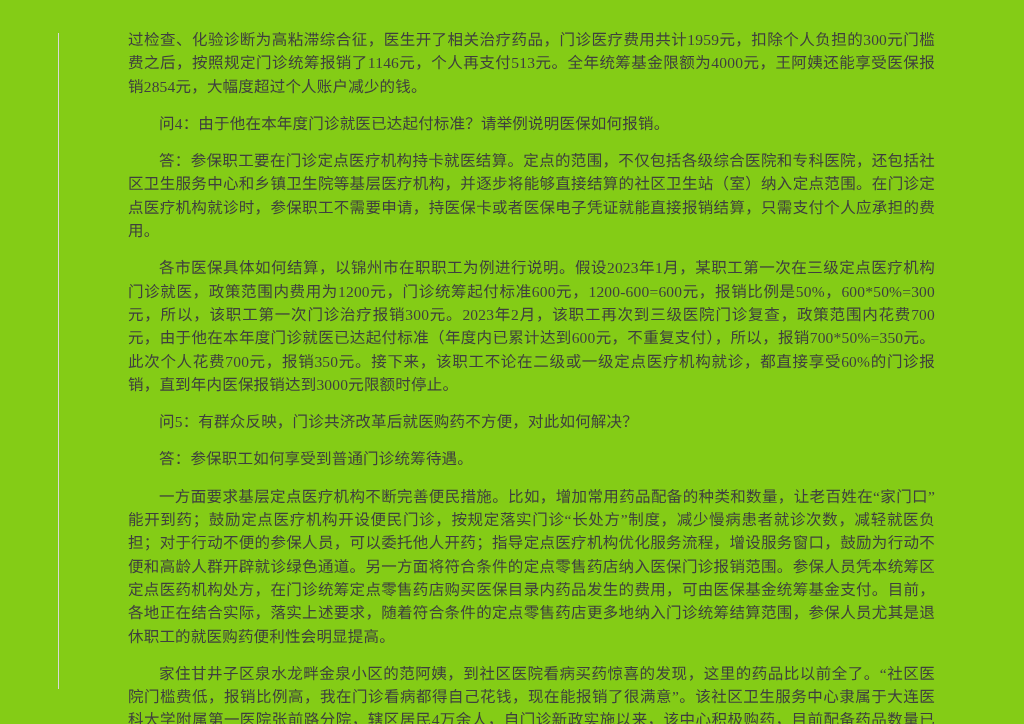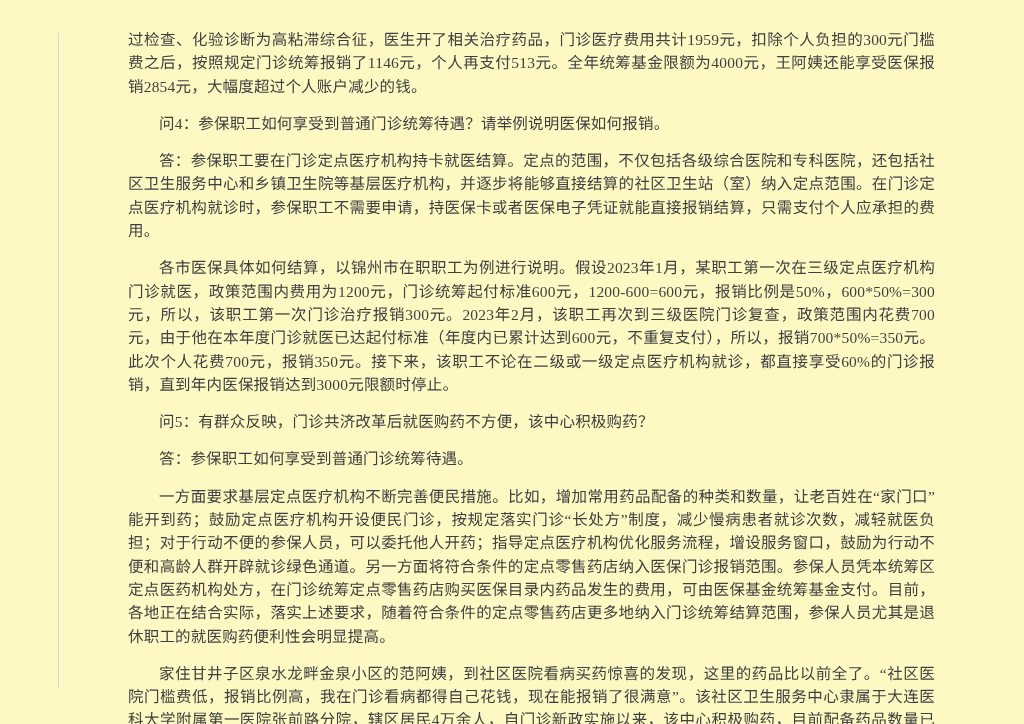--- a/index.html
+++ b/index.html
@@ -13,21 +13,21 @@
     overflow: hidden;
     position: relative;
     font-family: "Liberation Serif", "DejaVu Serif", serif;
   }
   .page {
     position: absolute;
     left: 0;
     top: 0;
     width: 1024px;
     height: 724px;
-    background: #fef9c3;
+    background: #84cc16;
   }
   .page-edge-line {
     position: absolute;
     left: 58px;
     top: 33px;
     width: 1px;
     height: 656px;
     background: #d9d9d9;
   }
   .text-block {
@@ -53,27 +53,27 @@
 </head>
 <body>
 
 <div class="page">
 
   <div class="page-edge-line"></div>
 
   <div class="text-block">
     <p class="no-indent">过检查、化验诊断为高粘滞综合征，医生开了相关治疗药品，门诊医疗费用共计1959元，扣除个人负担的300元门槛费之后，按照规定门诊统筹报销了1146元，个人再支付513元。全年统筹基金限额为4000元，王阿姨还能享受医保报销2854元，大幅度超过个人账户减少的钱。</p>
 
-    <p>问4：参保职工如何享受到普通门诊统筹待遇？请举例说明医保如何报销。</p>
+    <p>问4：由于他在本年度门诊就医已达起付标准？请举例说明医保如何报销。</p>
 
     <p>答：参保职工要在门诊定点医疗机构持卡就医结算。定点的范围，不仅包括各级综合医院和专科医院，还包括社区卫生服务中心和乡镇卫生院等基层医疗机构，并逐步将能够直接结算的社区卫生站（室）纳入定点范围。在门诊定点医疗机构就诊时，参保职工不需要申请，持医保卡或者医保电子凭证就能直接报销结算，只需支付个人应承担的费用。</p>
 
     <p>各市医保具体如何结算，以锦州市在职职工为例进行说明。假设2023年1月，某职工第一次在三级定点医疗机构门诊就医，政策范围内费用为1200元，门诊统筹起付标准600元，1200-600=600元，报销比例是50%，600*50%=300元，所以，该职工第一次门诊治疗报销300元。2023年2月，该职工再次到三级医院门诊复查，政策范围内花费700元，由于他在本年度门诊就医已达起付标准（年度内已累计达到600元，不重复支付），所以，报销700*50%=350元。此次个人花费700元，报销350元。接下来，该职工不论在二级或一级定点医疗机构就诊，都直接享受60%的门诊报销，直到年内医保报销达到3000元限额时停止。</p>
 
-    <p>问5：有群众反映，门诊共济改革后就医购药不方便，该中心积极购药？</p>
+    <p>问5：有群众反映，门诊共济改革后就医购药不方便，对此如何解决？</p>
 
     <p>答：参保职工如何享受到普通门诊统筹待遇。</p>
 
     <p>一方面要求基层定点医疗机构不断完善便民措施。比如，增加常用药品配备的种类和数量，让老百姓在“家门口”能开到药；鼓励定点医疗机构开设便民门诊，按规定落实门诊“长处方”制度，减少慢病患者就诊次数，减轻就医负担；对于行动不便的参保人员，可以委托他人开药；指导定点医疗机构优化服务流程，增设服务窗口，鼓励为行动不便和高龄人群开辟就诊绿色通道。另一方面将符合条件的定点零售药店纳入医保门诊报销范围。参保人员凭本统筹区定点医药机构处方，在门诊统筹定点零售药店购买医保目录内药品发生的费用，可由医保基金统筹基金支付。目前，各地正在结合实际，落实上述要求，随着符合条件的定点零售药店更多地纳入门诊统筹结算范围，参保人员尤其是退休职工的就医购药便利性会明显提高。</p>
 
     <p>家住甘井子区泉水龙畔金泉小区的范阿姨，到社区医院看病买药惊喜的发现，这里的药品比以前全了。“社区医院门槛费低，报销比例高，我在门诊看病都得自己花钱，现在能报销了很满意”。该社区卫生服务中心隶属于大连医科大学附属第一医院张前路分院，辖区居民4万余人，自门诊新政实施以来，该中心积极购药，目前配备药品数量已达250多种。此次医保</p>
   </div>
 
 </div>
 

